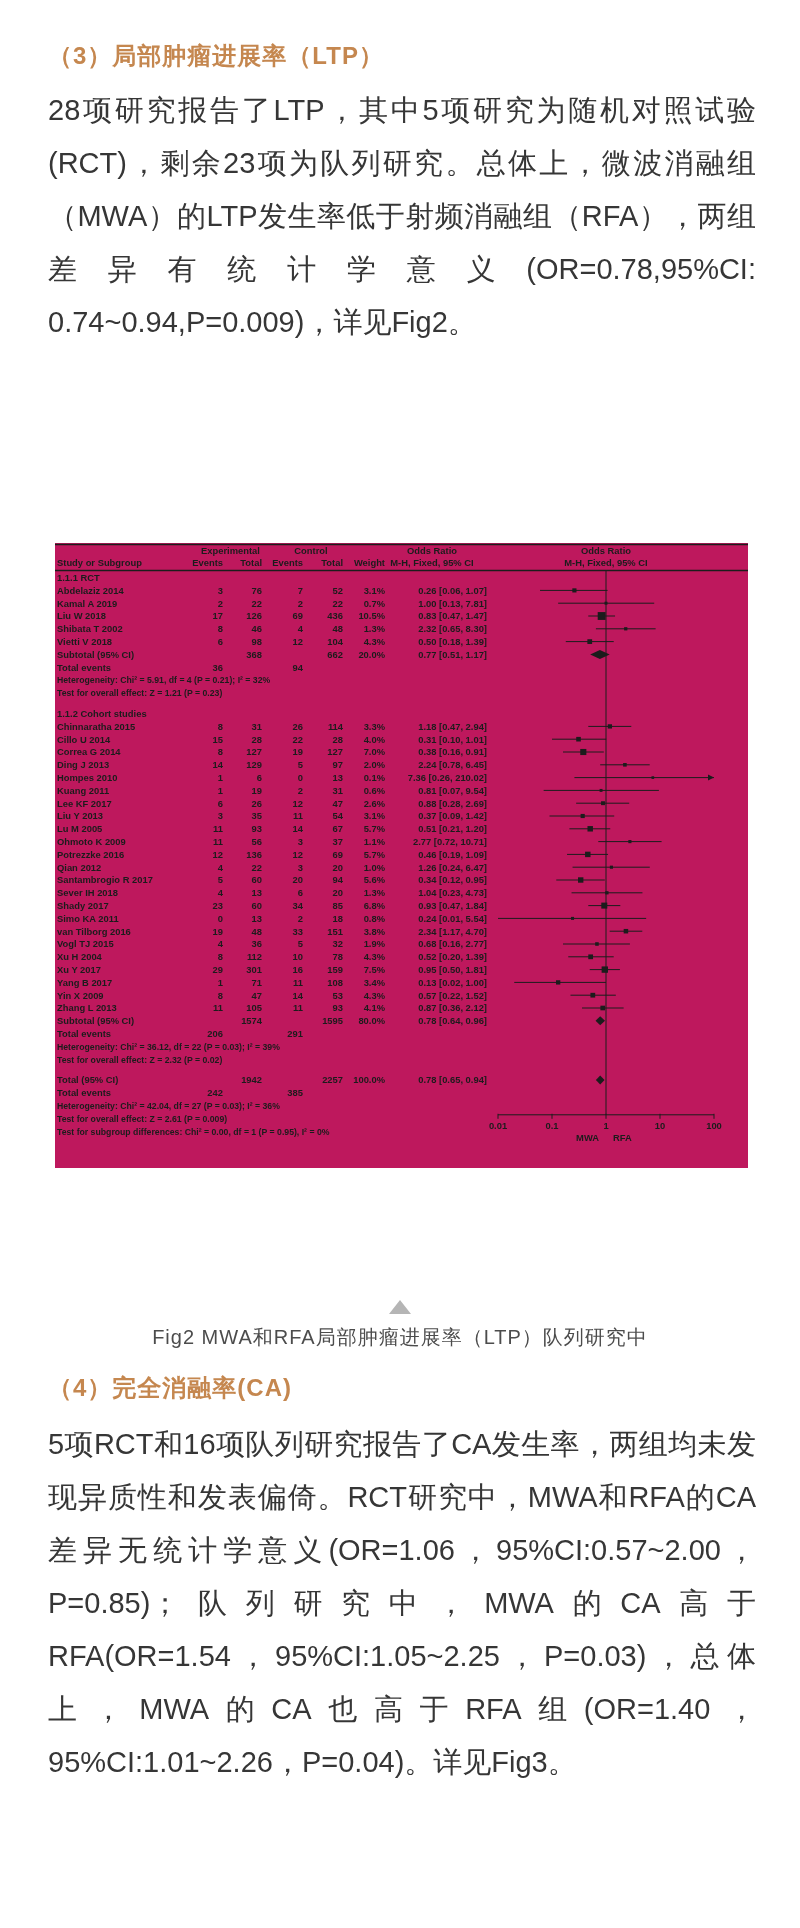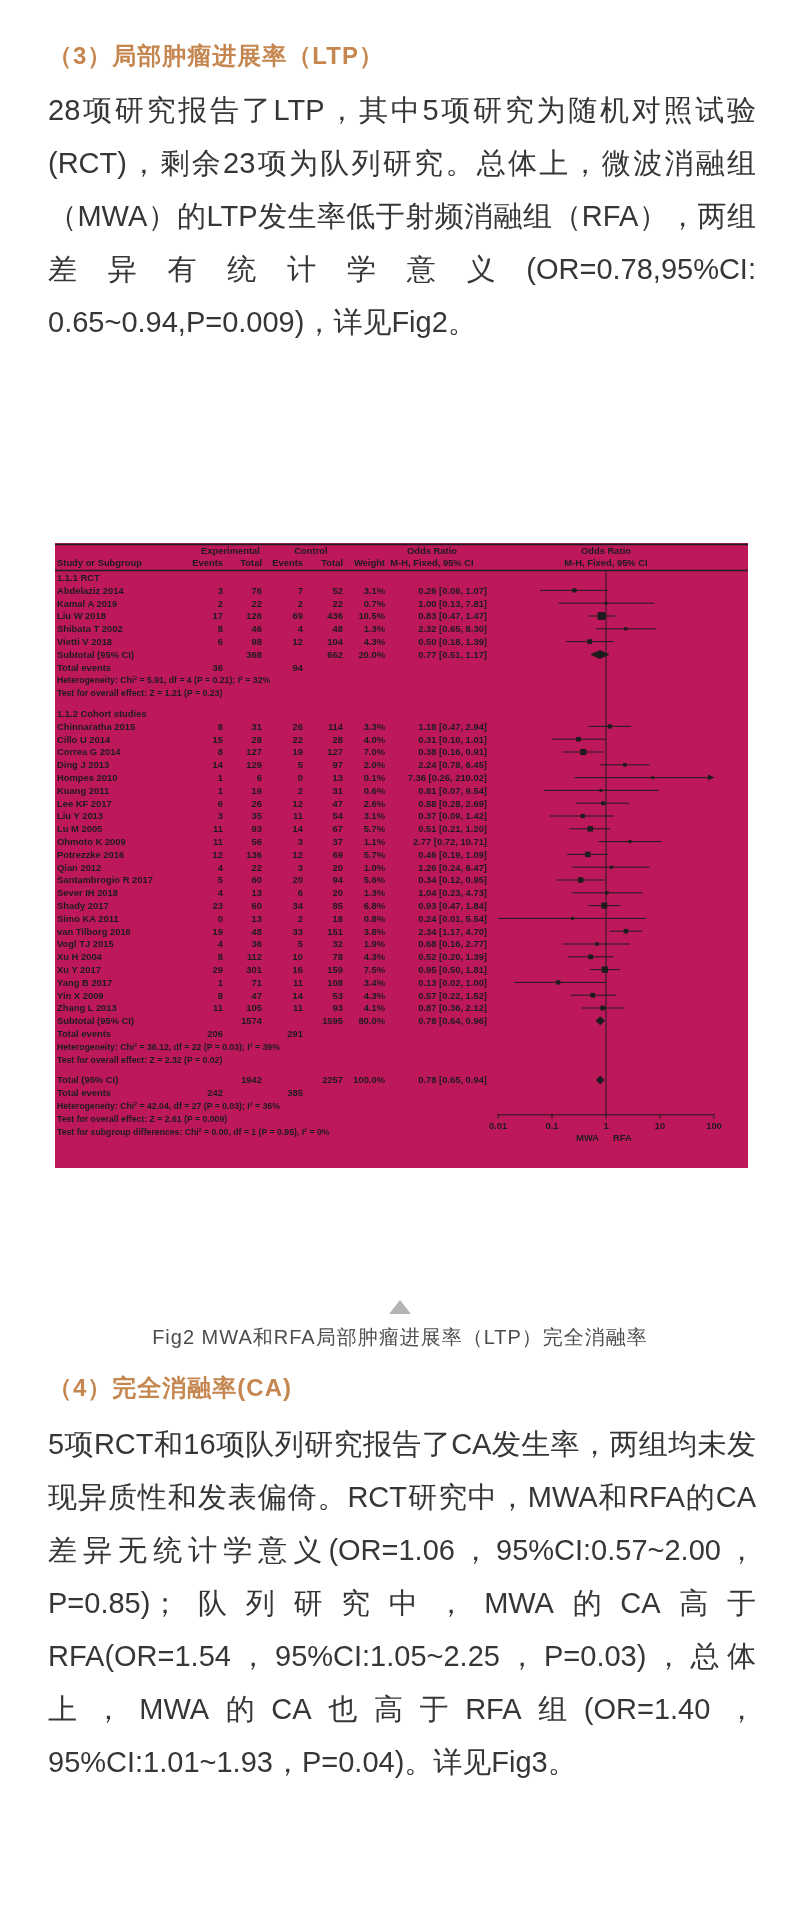--- a/index.html
+++ b/index.html
@@ -34,21 +34,21 @@
   #fig-caption{
     position:absolute;left:0;top:1324px;width:800px;text-align:center;
     font-size:20px;color:#4c4c4c;letter-spacing:1px;
   }
 </style>
 </head>
 <body>
 
 <div id="heading-3" class="heading">（3）局部肿瘤进展率（LTP）</div>
 
-<div id="para-ltp" class="para">28项研究报告了LTP，其中5项研究为随机对照试验(RCT)，剩余23项为队列研究。总体上，微波消融组（MWA）的LTP发生率低于射频消融组（RFA），两组差异有统计学意义(OR=0.78,95%CI: 0.65~0.94,P=0.009)，详见Fig2。</div>
+<div id="para-ltp" class="para">28项研究报告了LTP，其中5项研究为随机对照试验(RCT)，剩余23项为队列研究。总体上，微波消融组（MWA）的LTP发生率低于射频消融组（RFA），两组差异有统计学意义(OR=0.78,95%CI: 0.74~0.94,P=0.009)，详见Fig2。</div>
 
 <div id="forest-figure">
   <svg id="forest-svg" width="693" height="620" viewBox="0 0 693 620" xmlns="http://www.w3.org/2000/svg">
       <line x1="0" x2="693" y1="1.5" y2="1.5" stroke="#1c1c1c" stroke-width="1.6"></line>
       <text x="175.5" y="11" font-size="9.4" font-weight="700" text-anchor="middle" fill="#1c1c1c">Experimental</text>
       <text x="256" y="11" font-size="9.4" font-weight="700" text-anchor="middle" fill="#1c1c1c">Control</text>
       <text x="377" y="11" font-size="9.4" font-weight="700" text-anchor="middle" fill="#1c1c1c">Odds Ratio</text>
       <text x="551" y="11" font-size="9.4" font-weight="700" text-anchor="middle" fill="#1c1c1c">Odds Ratio</text>
       <text x="2" y="23" font-size="9.4" font-weight="700" text-anchor="start" fill="#1c1c1c">Study or Subgroup</text>
       <text x="168" y="23" font-size="9.4" font-weight="700" text-anchor="end" fill="#1c1c1c">Events</text>
@@ -360,17 +360,17 @@
       <text x="605" y="585.8000000000001" font-size="9.4" font-weight="700" text-anchor="middle" fill="#1c1c1c">10</text>
       <line x1="659" x2="659" y1="570.8000000000001" y2="575.8000000000001" stroke="#1c1c1c" stroke-width="1"></line>
       <text x="659" y="585.8000000000001" font-size="9.4" font-weight="700" text-anchor="middle" fill="#1c1c1c">100</text>
       <text x="544" y="597.8000000000001" font-size="9.4" font-weight="700" text-anchor="end" fill="#1c1c1c">MWA</text>
       <text x="558" y="597.8000000000001" font-size="9.4" font-weight="700" text-anchor="start" fill="#1c1c1c">RFA</text>
     </svg>
 </div>
 
 <div id="collapse-triangle"></div>
 
-<div id="fig-caption">Fig2 MWA和RFA局部肿瘤进展率（LTP）完全消融率</div>
+<div id="fig-caption">Fig2 MWA和RFA局部肿瘤进展率（LTP）队列研究中</div>
 
 <div id="heading-4" class="heading">（4）完全消融率(CA)</div>
 
-<div id="para-ca" class="para">5项RCT和16项队列研究报告了CA发生率，两组均未发现异质性和发表偏倚。RCT研究中，MWA和RFA的CA差异无统计学意义(OR=1.06，95%CI:0.57~2.00，P=0.85)；队列研究中，MWA的CA高于RFA(OR=1.54，95%CI:1.05~2.25，P=0.03)，总体上，MWA的CA也高于RFA组(OR=1.40，95%CI:1.01~1.93，P=0.04)。详见Fig3。</div>
+<div id="para-ca" class="para">5项RCT和16项队列研究报告了CA发生率，两组均未发现异质性和发表偏倚。RCT研究中，MWA和RFA的CA差异无统计学意义(OR=1.06，95%CI:0.57~2.00，P=0.85)；队列研究中，MWA的CA高于RFA(OR=1.54，95%CI:1.05~2.25，P=0.03)，总体上，MWA的CA也高于RFA组(OR=1.40，95%CI:1.01~2.26，P=0.04)。详见Fig3。</div>
 
 </body></html>

